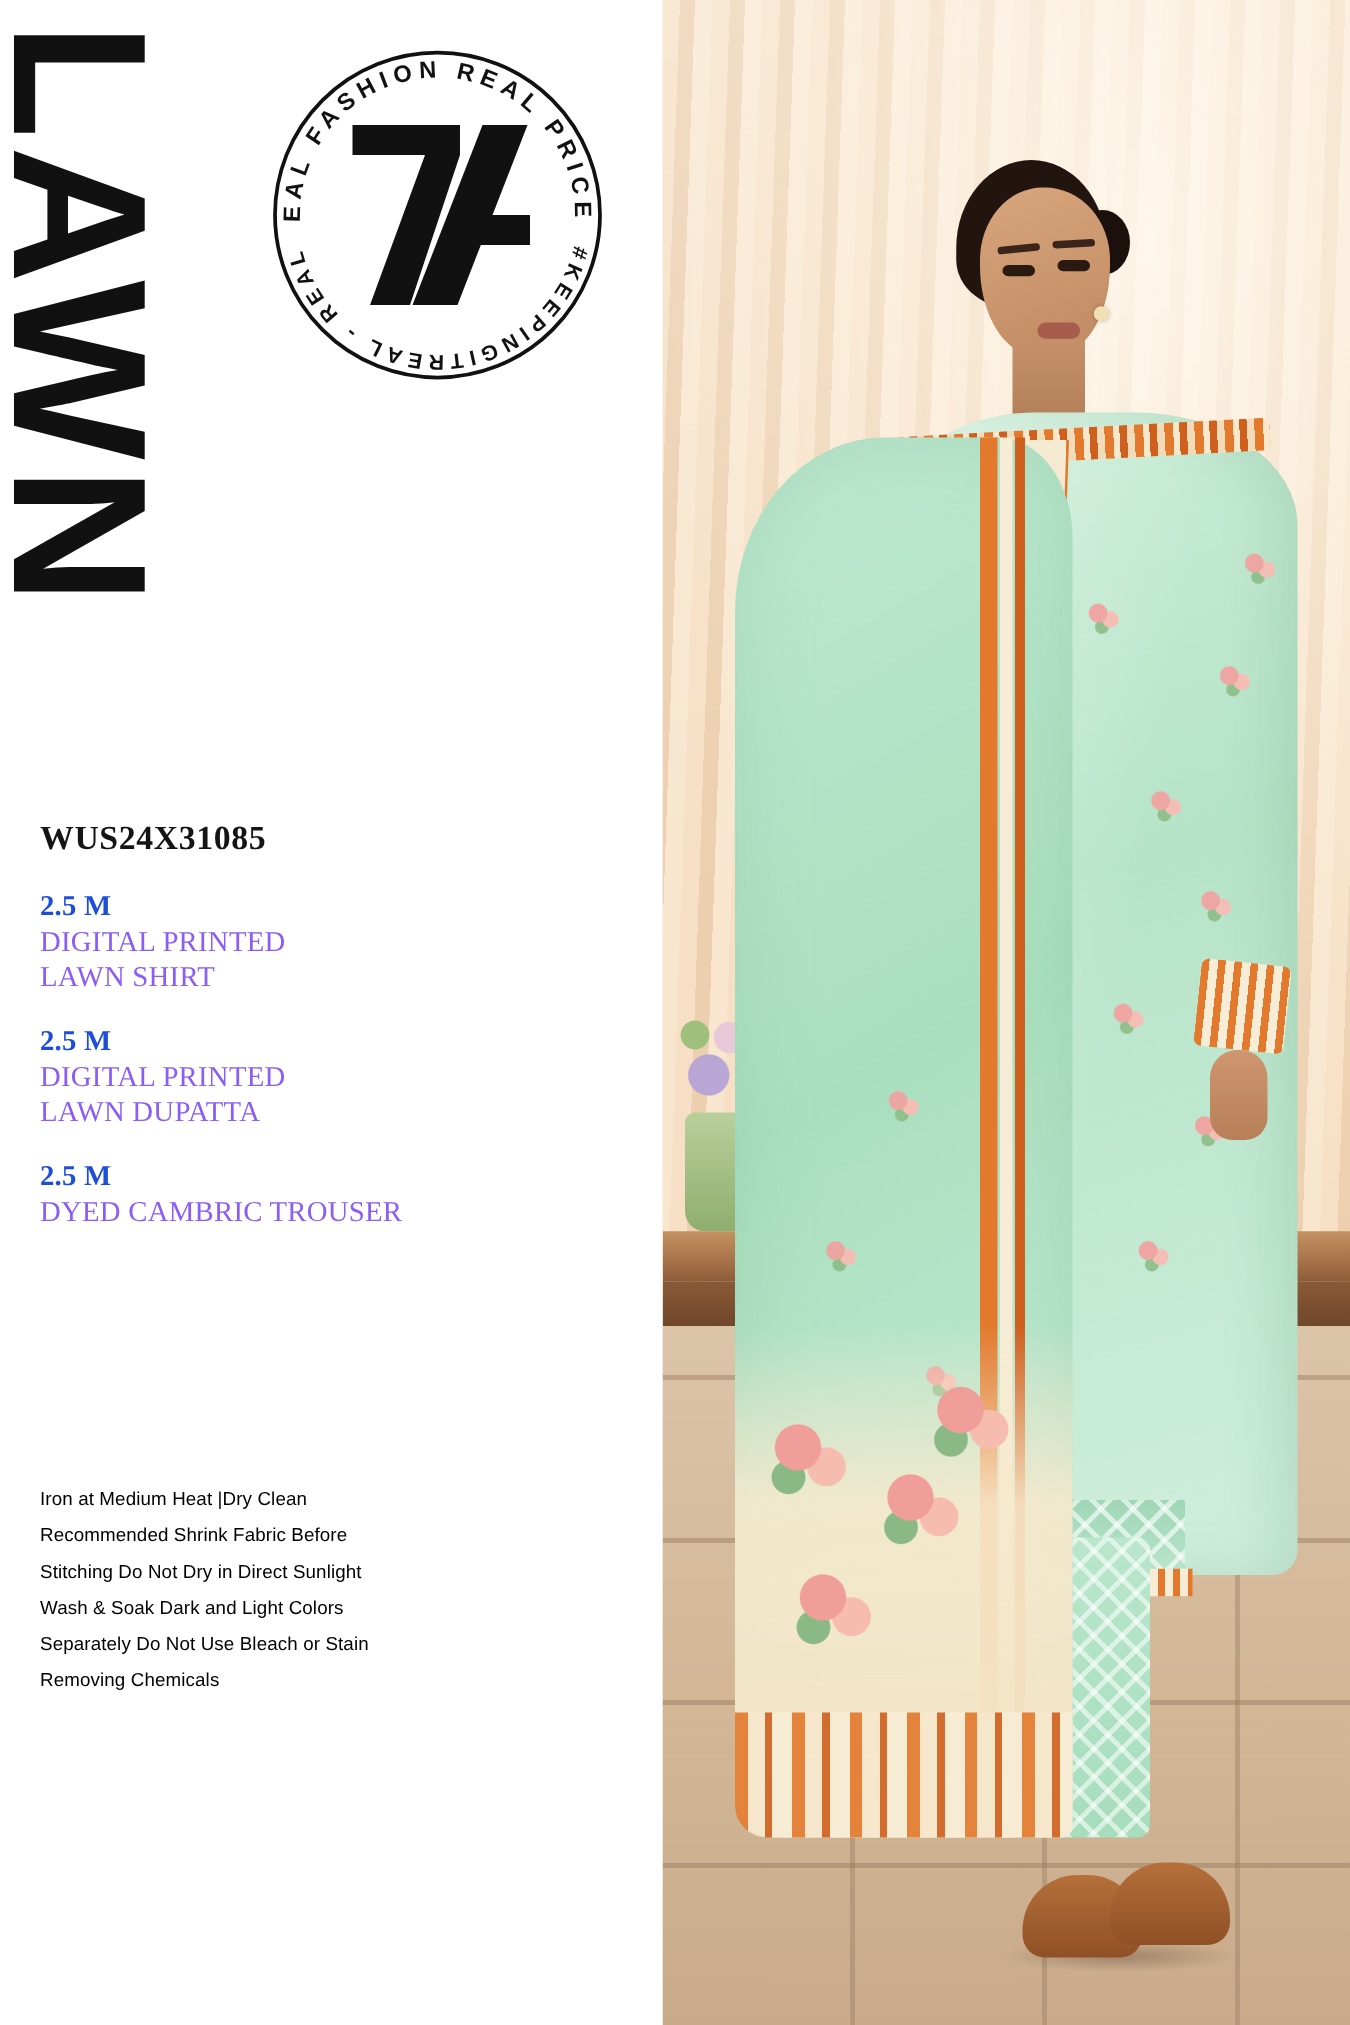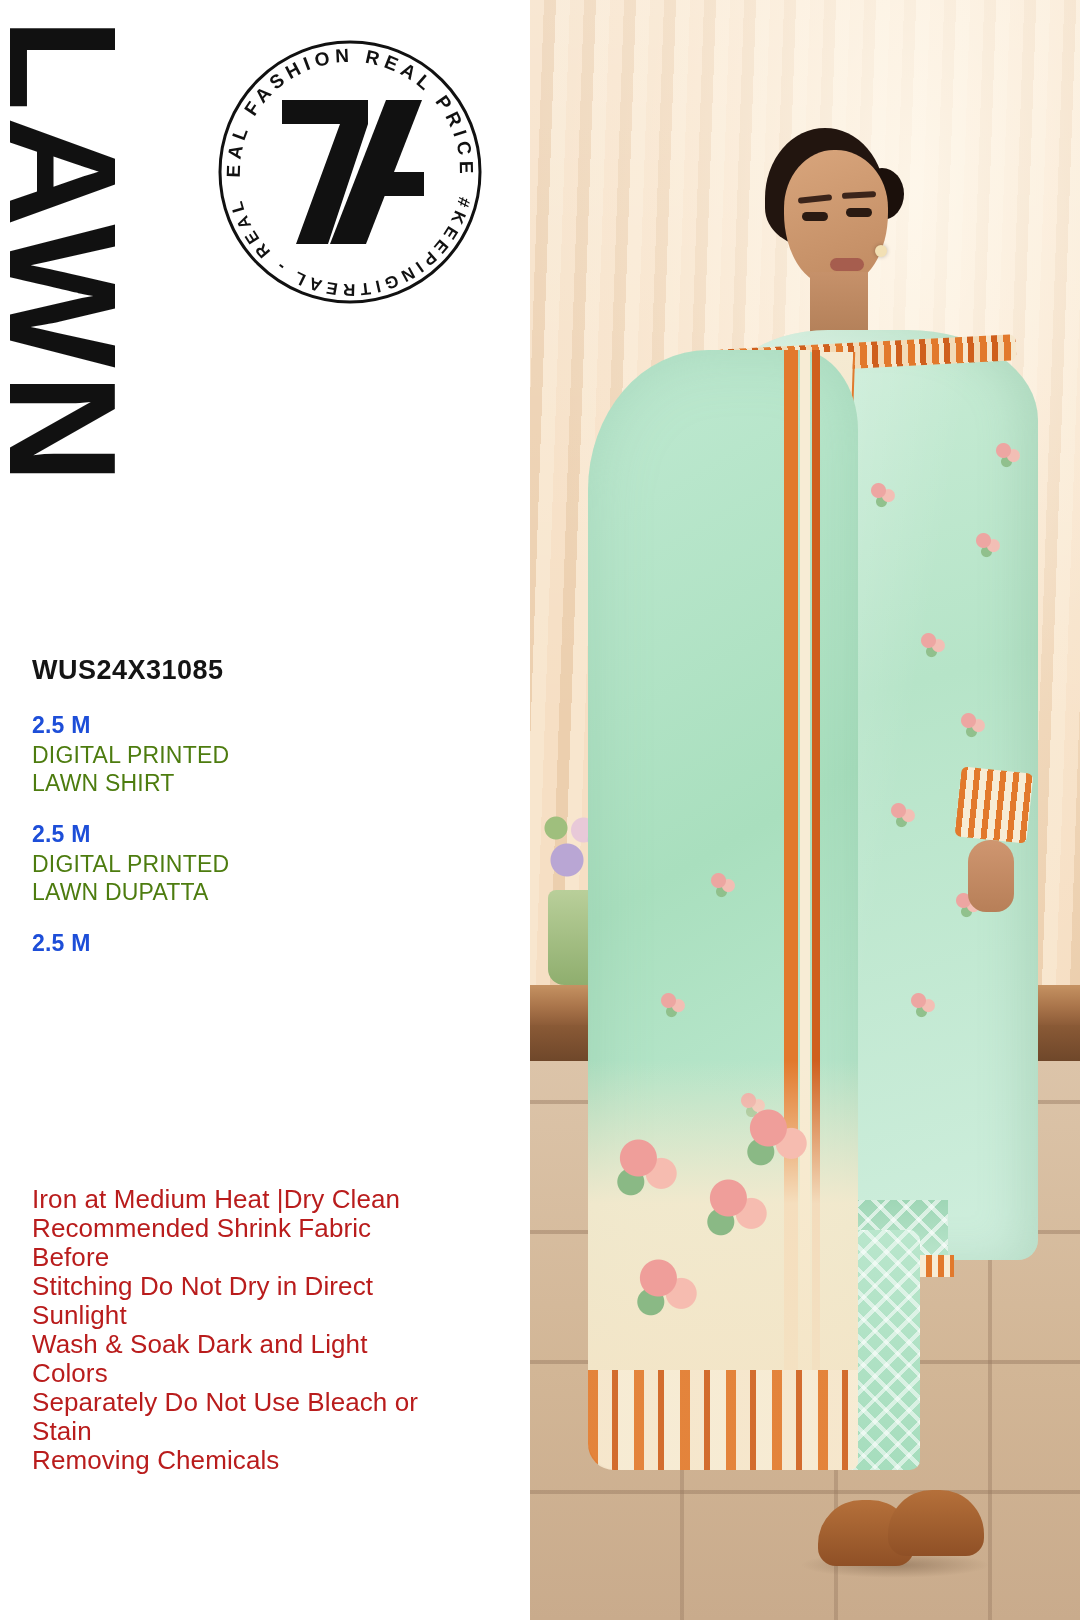--- a/index.html
+++ b/index.html
@@ -53,54 +53,55 @@
     height: 300px;
   }
   .badge svg { display: block; width: 300px; height: 300px; }
 
   
   .product-block {
     position: absolute;
     left: 32px;
     top: 655px;
     width: 470px;
+    font-family: Liberation Serif, serif;
   }
   .code {
     font-weight: bold;
     font-size: 27px;
     letter-spacing: 0.5px;
     color: #141414;
     margin: 0 0 26px 0;
   }
   .item { margin-bottom: 24px; }
   .item .qty {
     font-weight: bold;
     font-size: 23px;
     color: #1d4ed8;
     margin: 0 0 2px 0;
     letter-spacing: 0.2px;
   }
   .item .desc {
     font-size: 23px;
     line-height: 28px;
-    color: #4d7c0f;
+    color: #8b5cf6;
     letter-spacing: 0.2px;
     white-space: pre-line;
     font-weight: 400;
   }
 
   
   .care {
     position: absolute;
     left: 32px;
     top: 1185px;
     width: 400px;
-    font-size: 26px;
+    font-size: 15px;
     line-height: 29px;
-    color: #b91c1c;
+    color: #000000;
     white-space: pre-line;
     letter-spacing: 0.1px;
   }
 
   
   .photo {
     position: absolute;
     left: 530px;
     top: 0;
     width: 550px;
@@ -425,20 +426,21 @@
       </div>
 
       <div class="item">
         <div class="qty">2.5 M</div>
         <div class="desc">DIGITAL PRINTED
 LAWN DUPATTA</div>
       </div>
 
       <div class="item">
         <div class="qty">2.5 M</div>
+        <div class="desc">DYED CAMBRIC TROUSER</div>
       </div>
     </div>
 
     <div class="care">Iron at Medium Heat |Dry Clean
 Recommended Shrink Fabric Before
 Stitching Do Not Dry in Direct Sunlight
 Wash &amp; Soak Dark and Light Colors
 Separately Do Not Use Bleach or Stain
 Removing Chemicals</div>
   </div>

